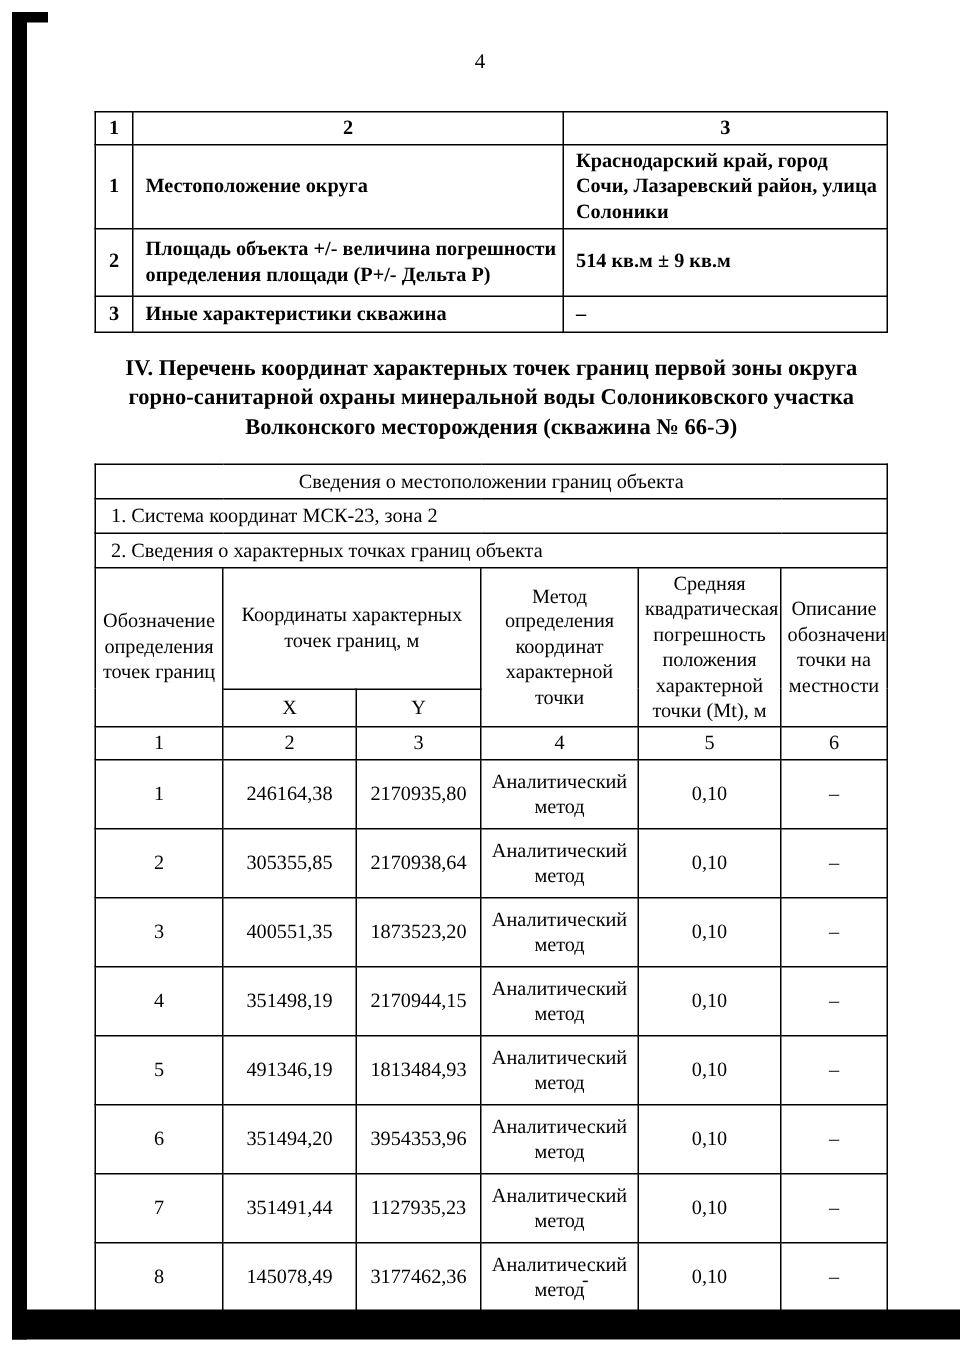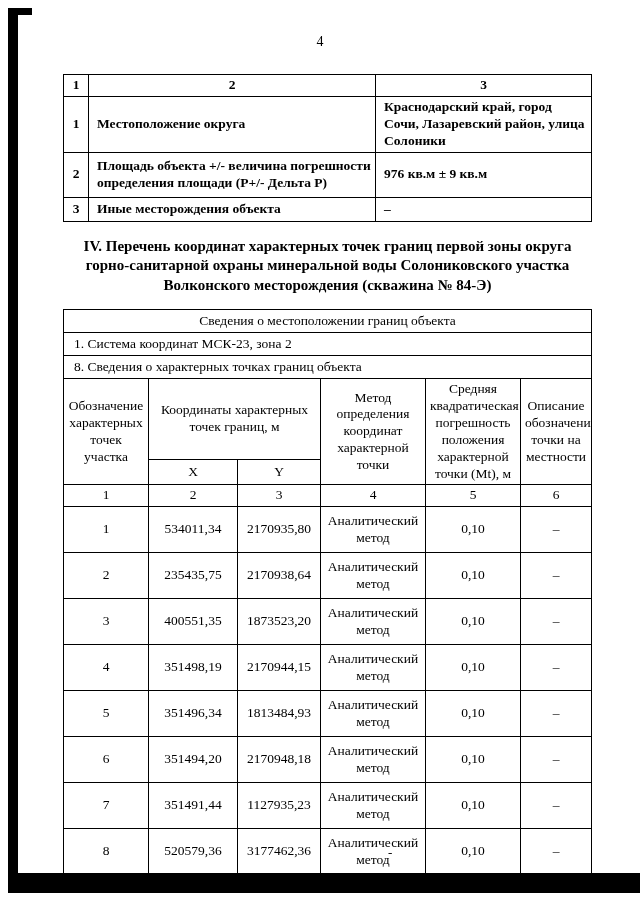--- a/index.html
+++ b/index.html
@@ -69,82 +69,82 @@
         <td>3</td>
       </tr>
       <tr class="r1">
         <td>1</td>
         <td class="left">Местоположение округа</td>
         <td class="left">Краснодарский край, город Сочи, Лазаревский район, улица Солоники</td>
       </tr>
       <tr class="r2">
         <td>2</td>
         <td class="left">Площадь объекта +/- величина погрешности определения площади (Р+/- Дельта Р)</td>
-        <td class="left">976 кв.м ± 9 кв.м</td>
+        <td class="left">514 кв.м ± 9 кв.м</td>
       </tr>
       <tr class="r3">
         <td>3</td>
-        <td class="left">Иные месторождения объекта</td>
+        <td class="left">Иные характеристики скважина</td>
         <td class="left">–</td>
       </tr>
     </tbody>
       </table>
 
-    <div class="heading">IV. Перечень координат характерных точек границ первой зоны округа горно-санитарной охраны минеральной воды Солониковского участка Волконского месторождения (скважина № 84-Э)</div>
+    <div class="heading">IV. Перечень координат характерных точек границ первой зоны округа горно-санитарной охраны минеральной воды Солониковского участка Волконского месторождения (скважина № 66-Э)</div>
 
     <table class="t2">
       <colgroup>
         <col style="width:85px">
           <col style="width:89px">
           <col style="width:83px">
         <col style="width:105px">
           <col style="width:95px">
           <col>
       </colgroup>
       <tbody>
           <tr class="trow">
         <td colspan="6">Сведения о местоположении границ объекта</td>
       </tr>
       <tr class="trow">
         <td colspan="6" class="left">1. Система координат МСК-23, зона 2</td>
       </tr>
       <tr class="trow">
-        <td colspan="6" class="left">8. Сведения о характерных точках границ объекта</td>
+        <td colspan="6" class="left">2. Сведения о характерных точках границ объекта</td>
       </tr>
       <tr class="head-main">
-        <td rowspan="2">Обозначение характерных точек участка</td>
+        <td rowspan="2">Обозначение определения точек границ</td>
         <td colspan="2">Координаты характерных точек границ, м</td>
         <td rowspan="2">Метод определения координат характерной точки</td>
         <td rowspan="2">Средняя квадратическая погрешность положения характерной точки (Mt), м</td>
         <td rowspan="2">Описание обозначения точки на местности</td>
       </tr>
       <tr class="head-xy">
         <td>X</td>
         <td>Y</td>
       </tr>
       <tr class="nums">
         <td>1</td>
         <td>2</td>
         <td>3</td>
         <td>4</td>
         <td>5</td>
         <td>6</td>
       </tr>
 
       <tr class="data">
         <td>1</td>
-        <td>534011,34</td>
+        <td>246164,38</td>
         <td>2170935,80</td>
         <td>Аналитический метод</td>
         <td>0,10</td>
         <td>–</td>
       </tr>
       <tr class="data">
         <td>2</td>
-        <td>235435,75</td>
+        <td>305355,85</td>
         <td>2170938,64</td>
         <td>Аналитический метод</td>
         <td>0,10</td>
         <td>–</td>
       </tr>
       <tr class="data">
         <td>3</td>
         <td>400551,35</td>
         <td>1873523,20</td>
         <td>Аналитический метод</td>
@@ -154,45 +154,45 @@
       <tr class="data">
         <td>4</td>
         <td>351498,19</td>
         <td>2170944,15</td>
         <td>Аналитический метод</td>
         <td>0,10</td>
         <td>–</td>
       </tr>
       <tr class="data">
         <td>5</td>
-        <td>351496,34</td>
+        <td>491346,19</td>
         <td>1813484,93</td>
         <td>Аналитический метод</td>
         <td>0,10</td>
         <td>–</td>
       </tr>
       <tr class="data">
         <td>6</td>
         <td>351494,20</td>
-        <td>2170948,18</td>
+        <td>3954353,96</td>
         <td>Аналитический метод</td>
         <td>0,10</td>
         <td>–</td>
       </tr>
       <tr class="data">
         <td>7</td>
         <td>351491,44</td>
         <td>1127935,23</td>
         <td>Аналитический метод</td>
         <td>0,10</td>
         <td>–</td>
       </tr>
       <tr class="data">
         <td>8</td>
-        <td>520579,36</td>
+        <td>145078,49</td>
         <td>3177462,36</td>
         <td>Аналитический метод</td>
         <td>0,10</td>
         <td>–</td>
       </tr>
     </tbody>
       </table>
   </div>
 
   <div class="footer-dash">-</div>

